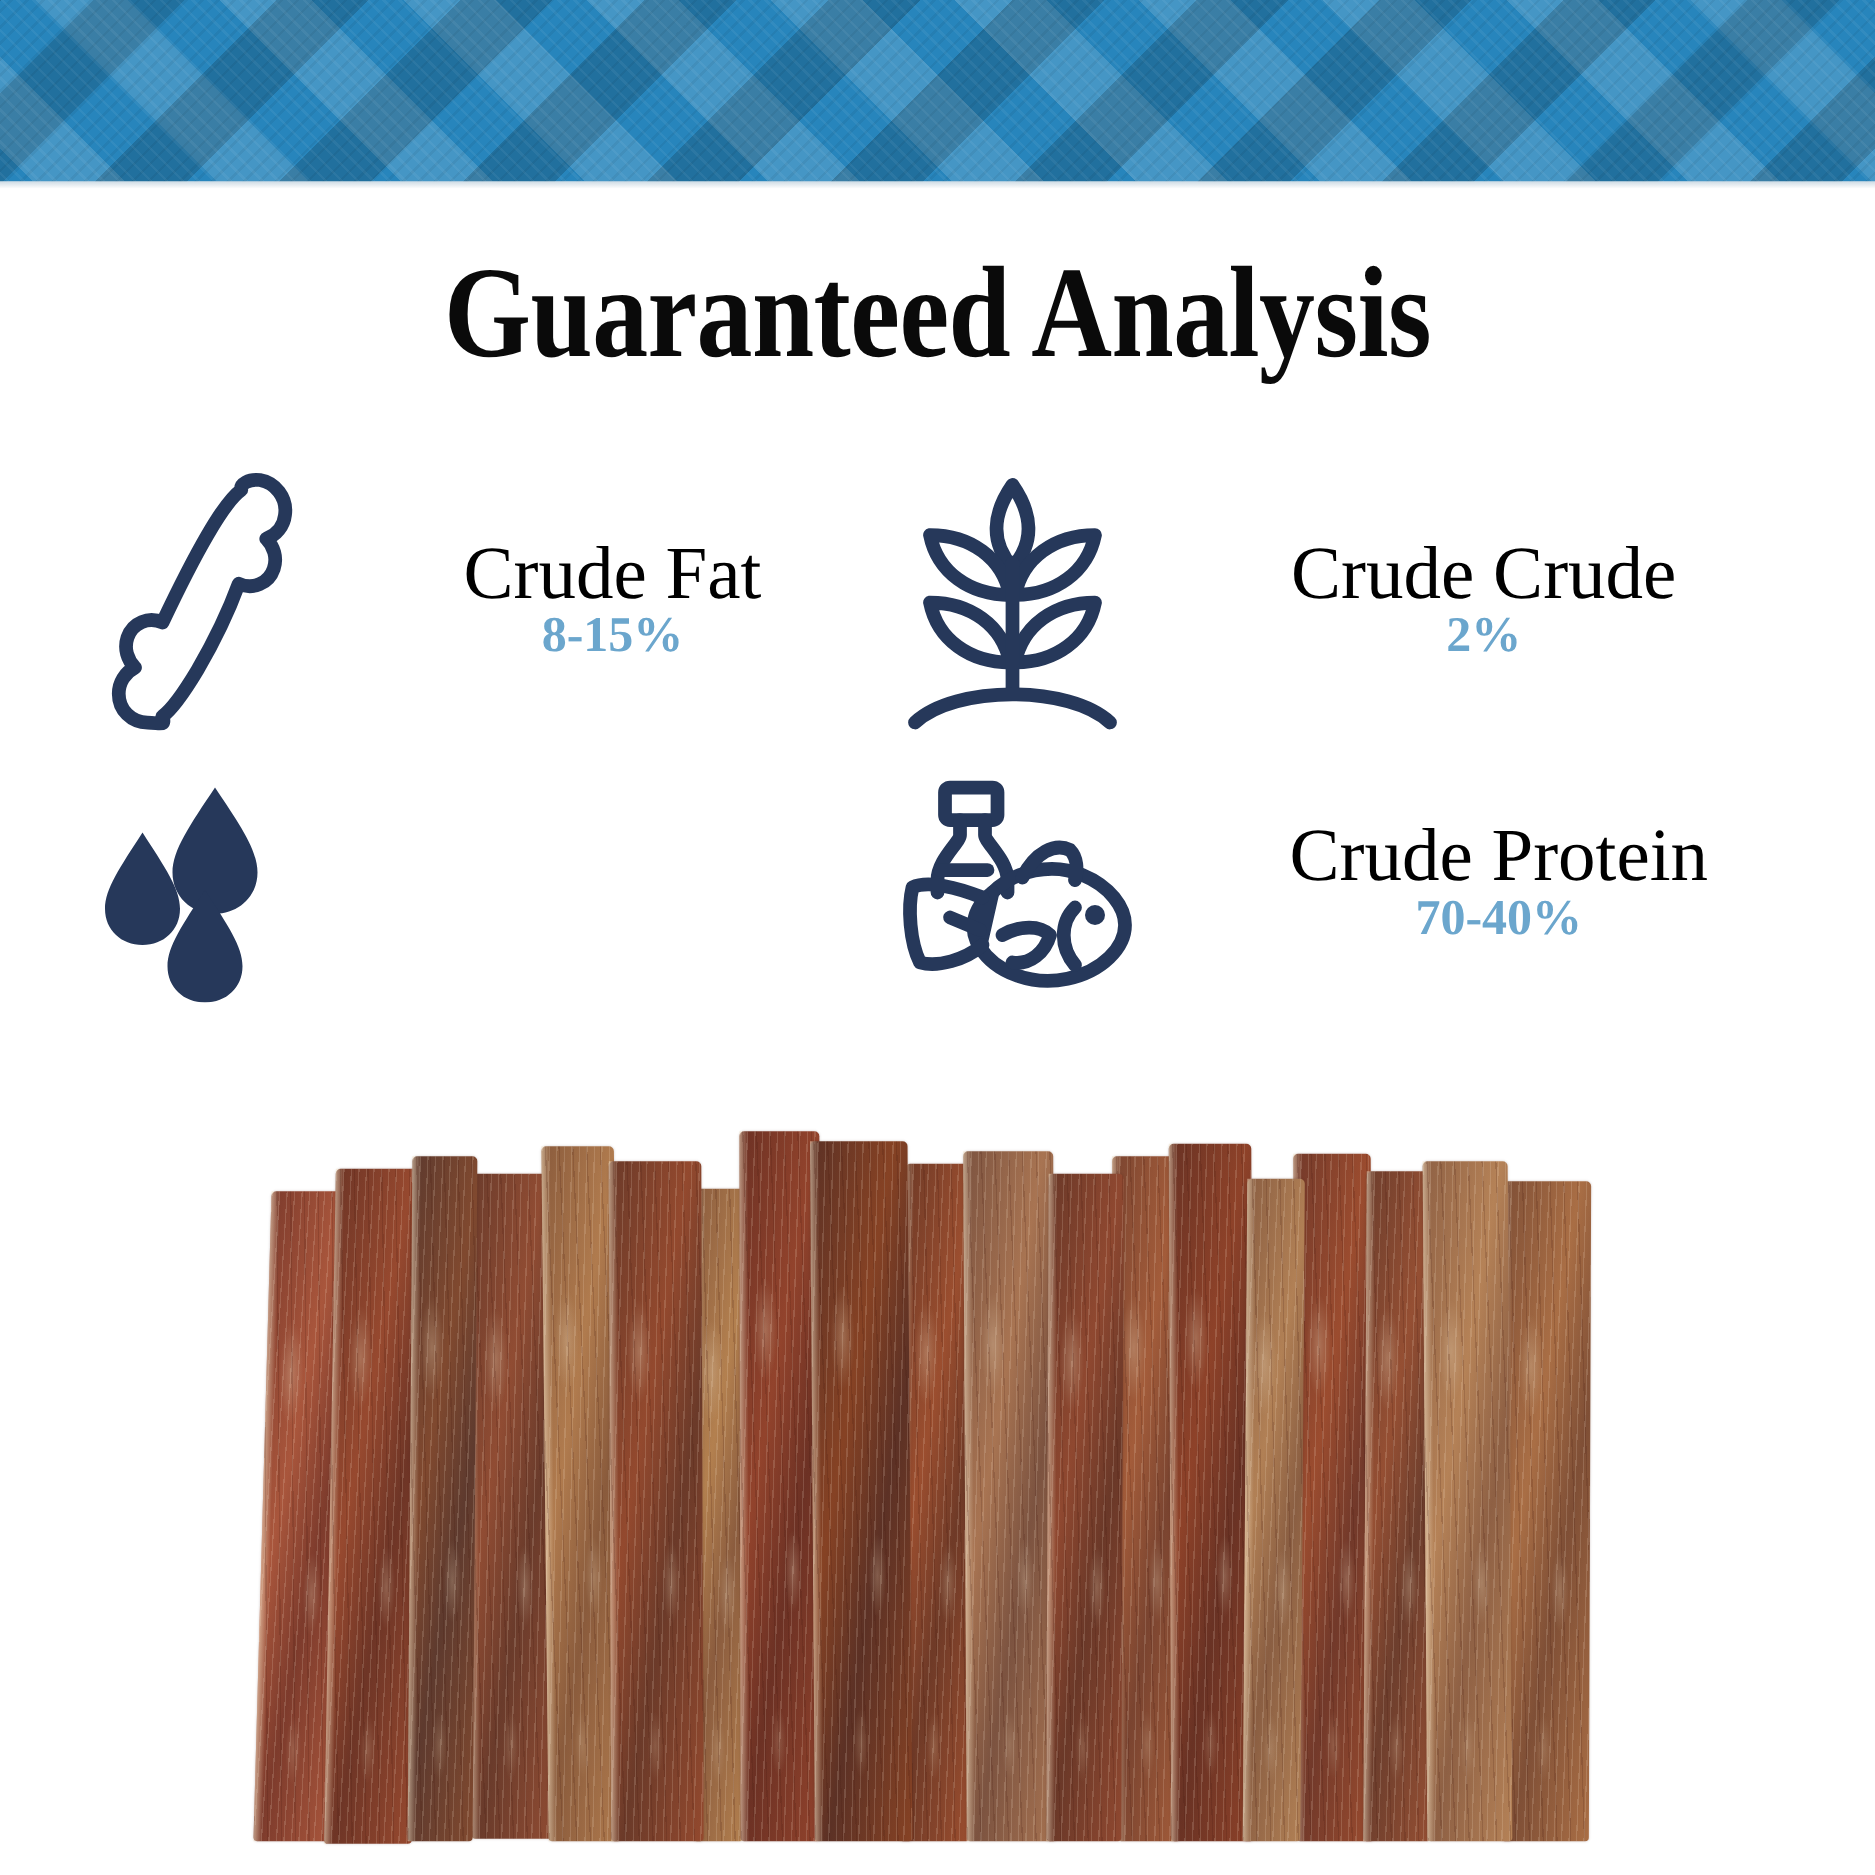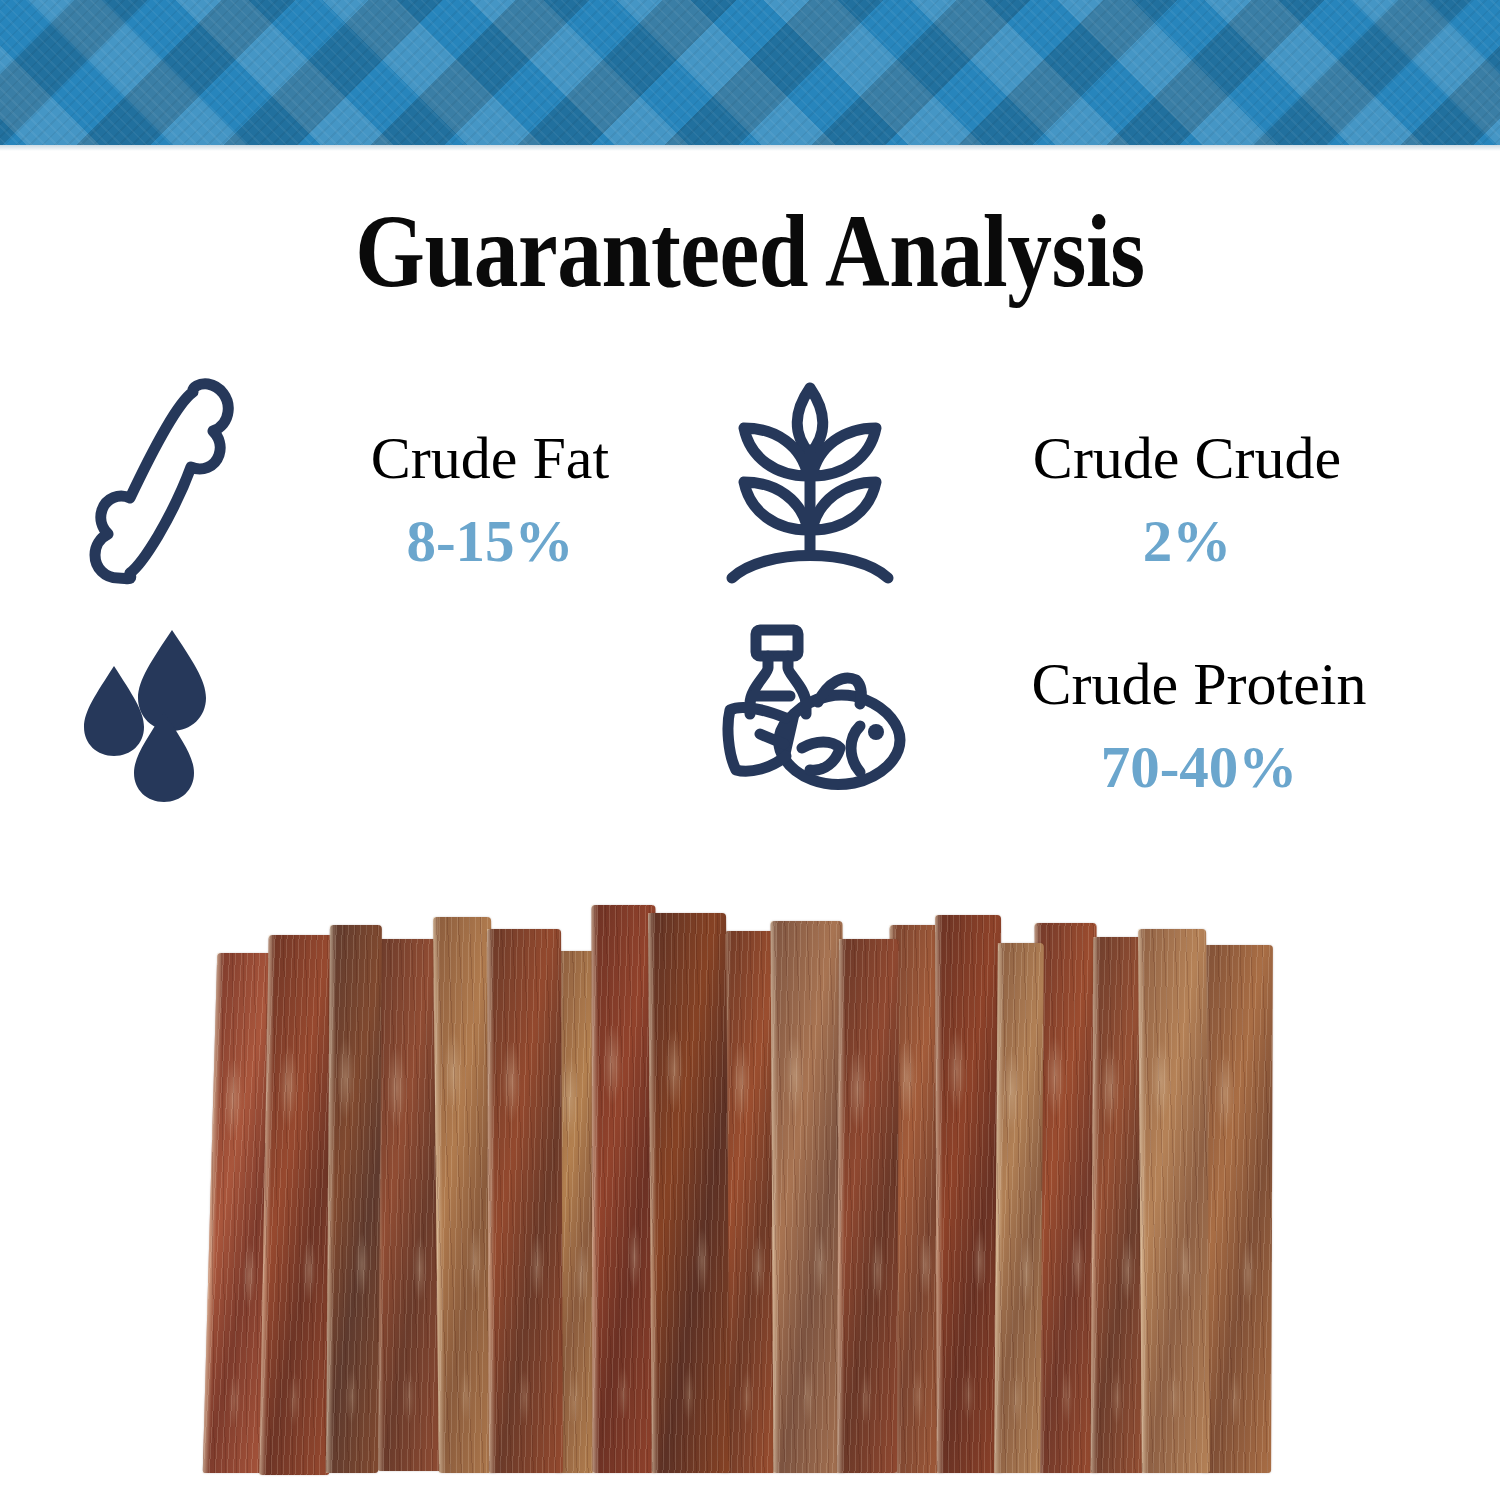--- a/index.html
+++ b/index.html
@@ -128,24 +128,23 @@
     font-family: "Liberation Serif", serif;
     font-weight: normal;
     font-size: 60px;
     line-height: 1.0;
     color: #000000;
     white-space: nowrap;
   }
   .stat-value {
     font-family: "Liberation Serif", serif;
     font-weight: bold;
-    font-size: 59px;
+    font-size: 40px;
     line-height: 1.0;
     color: #6BA6CD;
-    margin-top: 24px;
     white-space: nowrap;
   }
 
   
   #stat-crude-fat      { left: 0px;   top: 6px;   width: 640px; }
   #stat-crude-fiber    { left: 640px; top: 6px;   width: 740px; }
   #stat-moisture       { left: 0px;   top: 262px; width: 640px; }
   #stat-crude-protein  { left: 640px; top: 262px; width: 740px; }
 
   #stat-crude-fat .stat-icon     { width: 170px; margin-right: 10px; }

